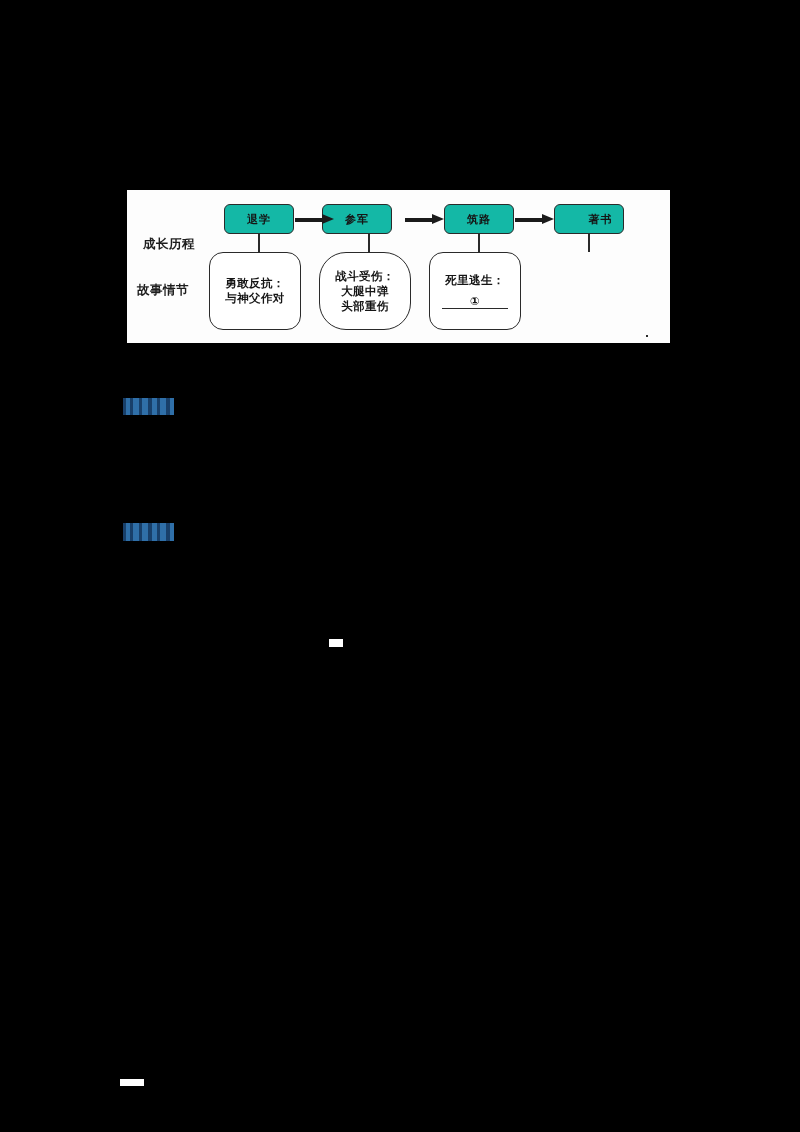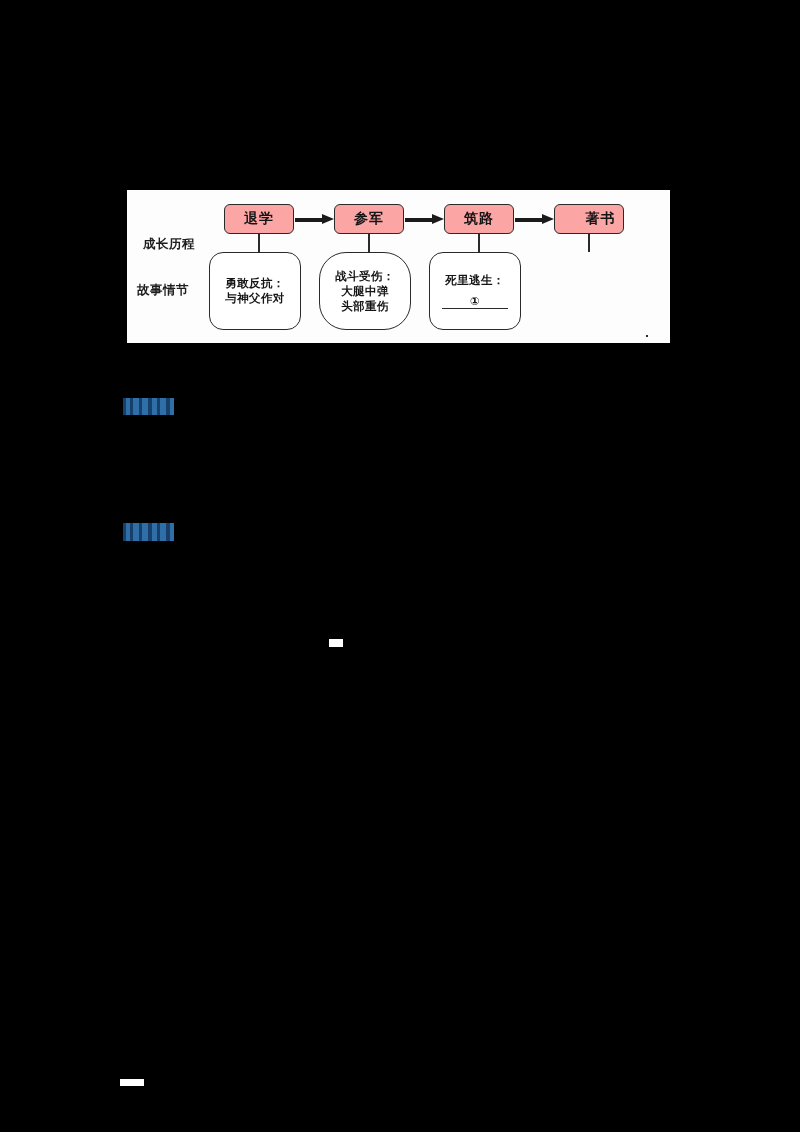--- a/index.html
+++ b/index.html
@@ -44,32 +44,32 @@
   .row-label.plot  { left: 10px; top: 92px; }
 
   
   .stage-box {
     position: absolute;
     top: 14px;
     width: 70px;
     height: 30px;
     border: 1.4px solid #2a2a2a;
     border-radius: 6px;
-    background: #fca5a5;
+    background: #14b8a6;
     box-sizing: border-box;
     display: flex;
     align-items: center;
     justify-content: center;
-    font-size: 14px;
+    font-size: 11px;
     color: #151515;
     font-weight: 600;
     letter-spacing: 1px;
   }
   .stage-box.s0 { left: 97px; }
-  .stage-box.s1 { left: 207px; }
+  .stage-box.s1 { left: 195px; }
   .stage-box.s2 { left: 317px; }
   .stage-box.s3 { left: 427px; padding-left: 23px; }
 
   
   .arrow {
     position: absolute;
     top: 26px;
     width: 40px;
     height: 7px;
   }

